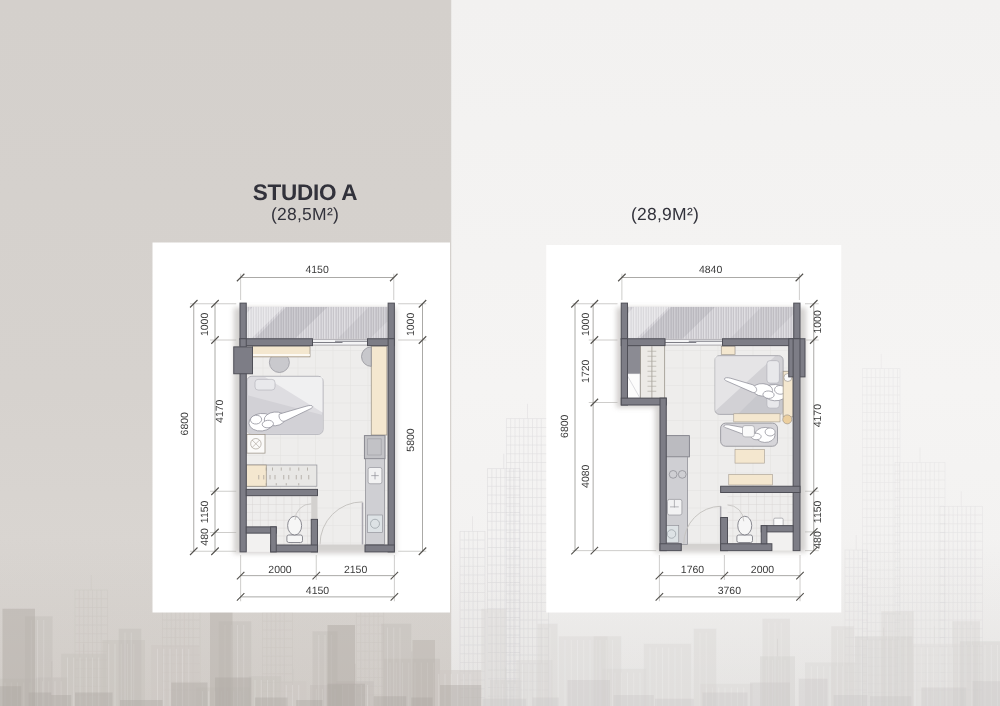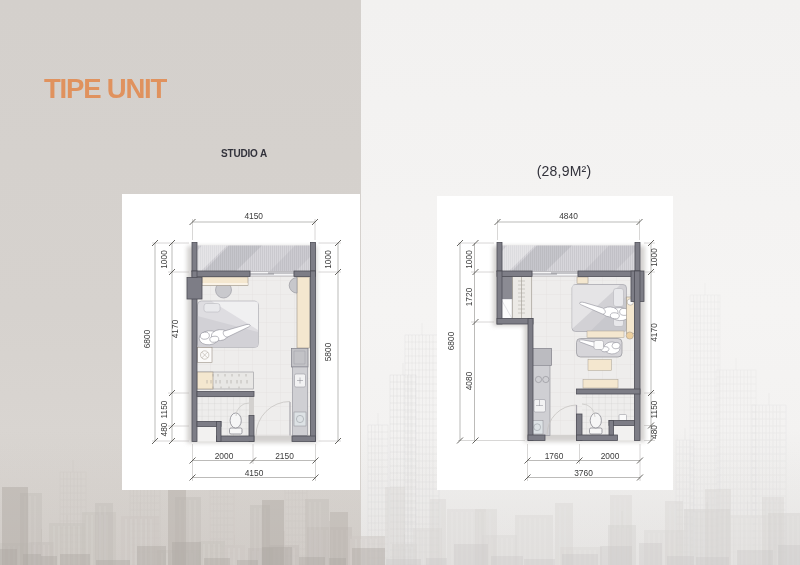--- a/index.html
+++ b/index.html
@@ -7,21 +7,21 @@
         background:linear-gradient(180deg,#f2f1f0 0%,#f5f4f3 55%,#f1f0ef 100%);
         font-family:"Liberation Sans",sans-serif;}
   .panel{position:absolute;left:0;top:0;width:361px;height:565px;
          background:linear-gradient(180deg,#d4d0cc 0%,#d6d2ce 55%,#dcd8d4 100%);}
   .title{position:absolute;left:44px;top:74.5px;font-size:27.5px;letter-spacing:-1.2px;
          color:#e0925e;font-weight:700;line-height:27.5px;}
   .logo{position:absolute;left:659px;top:36px;color:#58585a;font-size:22px;
         letter-spacing:2.6px;font-weight:400;}
   .logo .big{font-size:21.5px;}
   .h1{position:absolute;width:200px;text-align:center;color:#32323b;
-      font-size:10px;font-weight:700;letter-spacing:-0.2px;line-height:14px;}
+      font-size:18px;font-weight:700;letter-spacing:-0.2px;line-height:14px;}
   .h2{position:absolute;width:200px;text-align:center;color:#32323b;
       font-size:14px;font-weight:400;letter-spacing:0.2px;line-height:15px;}
   .card{position:absolute;background:#ffffff;}
   svg{position:absolute;left:0;top:0;}
   text{font-family:"Liberation Sans",sans-serif;}
 </style>
 </head>
 <body>
 <div class="page">
 
@@ -691,28 +691,28 @@
   <rect x="562" y="554" width="36" height="11" fill="#c6c4c2" opacity="0.3"></rect>
   <rect x="600" y="546" width="32" height="19" fill="#c6c4c2" opacity="0.3"></rect>
   <rect x="639" y="543" width="23" height="22" fill="#c6c4c2" opacity="0.3"></rect>
   <rect x="667" y="556" width="27" height="9" fill="#c6c4c2" opacity="0.3"></rect>
   <rect x="696" y="557" width="33" height="8" fill="#c6c4c2" opacity="0.3"></rect>
   <rect x="737" y="550" width="36" height="15" fill="#c6c4c2" opacity="0.3"></rect>
   <rect x="778" y="545" width="34" height="20" fill="#c6c4c2" opacity="0.3"></rect>
   </g>
   </svg>
 
-  <div class="title">TIPE UNIT</div>
 
 
   <div class="h1" style="left:144px;top:147px;">STUDIO A</div>
 
-
-
-  <div class="h2" style="left:464px;top:163.5px;">(28,9M²)</div>
+  <div class="h2" style="left:144px;top:163.5px;">(28,5M²)</div>
+
+
+  <div class="h2" style="left:432px;top:163.5px;">(28,9M²)</div>
 
   <div class="card" style="left:122px;top:194px;width:238px;height:296px;"></div>
 
   <div class="card" style="left:437px;top:196px;width:236px;height:294px;"></div>
   <svg width="800" height="565" viewBox="0 0 800 565">
     <defs>
       <pattern id="hatch" width="2" height="6" patternUnits="userSpaceOnUse">
         <rect width="2" height="6" fill="#e2e1e5"></rect>
         <line x1="0.8" y1="0" x2="0.8" y2="6" stroke="#a9a6af" stroke-width="0.6"></line>
       </pattern>

